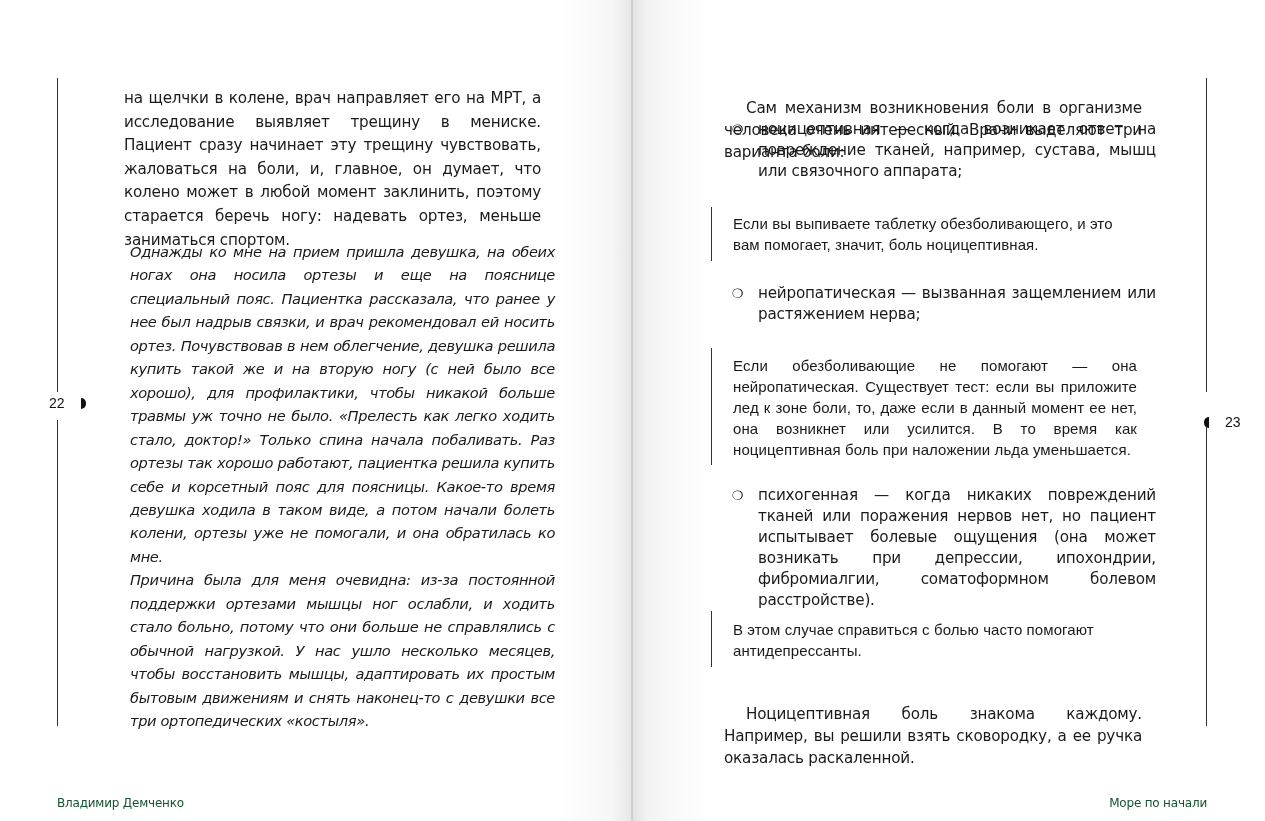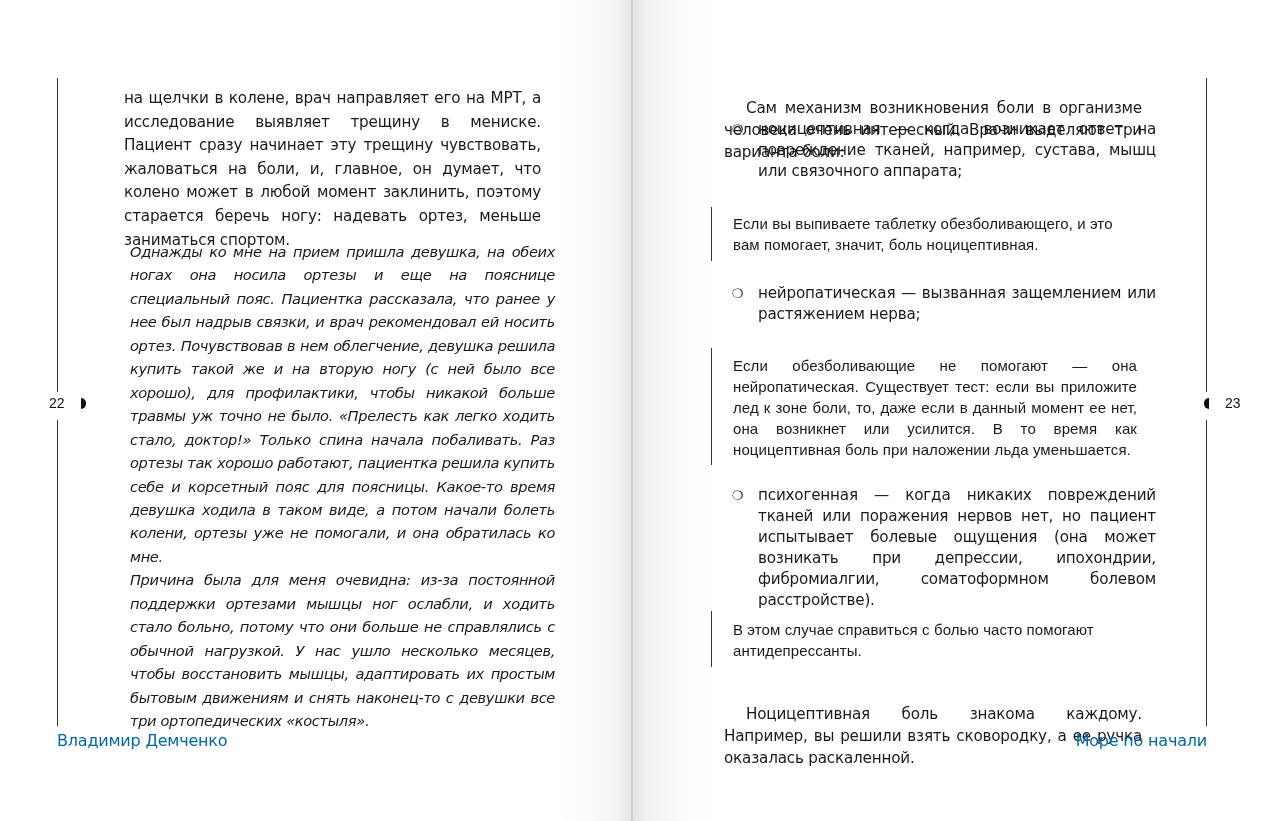--- a/index.html
+++ b/index.html
@@ -16,21 +16,21 @@
   .body-text { position:absolute; font-size:15.2px; line-height:23.6px; text-align:justify; font-family:"DejaVu Sans", sans-serif; letter-spacing:-0.2px; }
   .body-text p { margin:14px; }
   .indent { text-indent:22px; }
   .box { position:absolute; font-size:15px; line-height:21px; font-family:"Liberation Sans", sans-serif; color:#1a1a1a; letter-spacing:0.1px; }
   .story { position:absolute; left:130px; top:240px; width:425px; font-size:14.6px; line-height:23.45px; font-style:italic; text-align:justify; font-family:"DejaVu Sans", sans-serif; letter-spacing:-0.35px; }
   .story h3 { margin:0; font-size:14.6px; font-weight:bold; font-style:italic; line-height:23.45px; }
   .story p { margin:0; }
   .bullet { position:absolute; left:732px; width:424px; font-size:15.2px; line-height:21px; font-family:"DejaVu Sans", sans-serif; text-align:justify; letter-spacing:-0.2px; }
   .bullet .mark { position:absolute; left:0; top:0; font-size:13px; }
   .bullet .txt { margin-left:26px; }
-  .footer { position:absolute; top:731px; font-size:16px; font-family:"DejaVu Sans", sans-serif; color:#0369a1; letter-spacing:-0.2px; }
+  .footer { position:absolute; top:796px; font-size:12px; font-family:"DejaVu Sans", sans-serif; color:#14532d; letter-spacing:-0.2px; }
 </style>
 </head>
 <body>
 
 <div class="page page-left"></div>
 <div class="page page-right"></div>
 <div class="gutter"></div>
 
 <div class="vrule" style="left:57px; top:78px; height:314px;"></div>
 <div class="vrule" style="left:57px; top:420px; height:306px;"></div>
@@ -45,21 +45,21 @@
 
 <div class="story">
   <p>Однажды ко мне на прием пришла девушка, на обеих ногах она носила ортезы и еще на пояснице специальный пояс. Пациентка рассказала, что ранее у нее был надрыв связки, и врач рекомендовал ей носить ортез. Почувствовав в нем облегчение, девушка решила купить такой же и на вторую ногу (с ней было все хорошо), для профилактики, чтобы никакой больше травмы уж точно не было. «Прелесть как легко ходить стало, доктор!» Только спина начала побаливать. Раз ортезы так хорошо работают, пациентка решила купить себе и корсетный пояс для поясницы. Какое-то время девушка ходила в таком виде, а потом начали болеть колени, ортезы уже не помогали, и она обратилась ко мне.</p>
   <p>Причина была для меня очевидна: из-за постоянной поддержки ортезами мышцы ног ослабли, и ходить стало больно, потому что они больше не справлялись с обычной нагрузкой. У нас ушло несколько месяцев, чтобы восстановить мышцы, адаптировать их простым бытовым движениям и снять наконец-то с девушки все три ортопедических «костыля».</p>
 </div>
 
 <div class="footer" style="left:57px;">Владимир Демченко</div>
 
 <div class="vrule" style="left:1206px; top:78px; height:314px;"></div>
 <div class="vrule" style="left:1206px; top:420px; height:306px;"></div>
-<div class="pnum" style="left:1190px; top:395px;padding-left:14px;">
+<div class="pnum" style="left:1190px; top:414px;padding-left:14px;">
   <span class="half l"></span>
   <span>23</span>
 </div>
 
 <div class="body-text indent" style="left:710px; top:83px; width:446px; line-height:22px;">
   <p>Сам механизм возникновения боли в организме человека очень интересный. Врачи выделяют три варианта боли:</p>
 </div>
 
 <div class="bullet" style="top:119px;">
   <span class="mark">❍</span>

